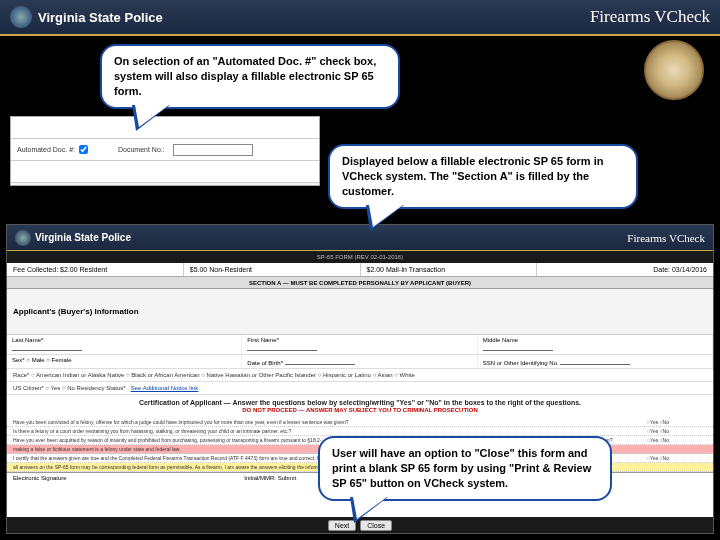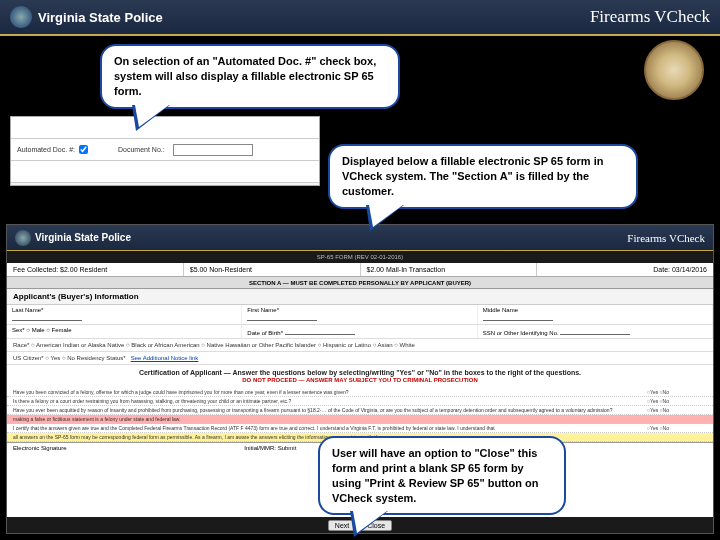--- a/index.html
+++ b/index.html
@@ -20,36 +20,36 @@
   .form-row .box { border:1px solid #888; width:80px;height:12px;background:#fff;margin-left:4px;}
 
   .callout { position: absolute; background: #fff; border: 2px solid #1a4aa0; border-radius: 16px; padding: 8px 12px; font-size: 11px; font-weight: bold; color: #000; line-height: 1.35; z-index: 5; }
   .callout .tail { position: absolute; width: 0; height: 0; }
   .c1 { top: 44px; left: 100px; width: 300px; }
   .c1 .tail { bottom: -24px; left: 30px; border-left: 4px solid transparent; border-right: 34px solid transparent; border-top: 26px solid #1a4aa0; }
   .c1 .tail::after{content:"";position:absolute;top:-26px;left:-1px;border-left:4px solid transparent;border-right:30px solid transparent;border-top:22px solid #fff;}
   .c2 { top: 144px; left: 328px; width: 310px; }
   .c2 .tail { bottom: -24px; left: 36px; border-left: 4px solid transparent; border-right: 34px solid transparent; border-top: 26px solid #1a4aa0; }
   .c2 .tail::after{content:"";position:absolute;top:-26px;left:-1px;border-left:4px solid transparent;border-right:30px solid transparent;border-top:22px solid #fff;}
-  .c3 { top: 436px; left: 318px; width: 248px; }
+  .c3 { top: 436px; left: 318px; width: 294px; }
   .c3 .tail { bottom: -24px; left: 30px; border-left: 4px solid transparent; border-right: 34px solid transparent; border-top: 26px solid #1a4aa0; }
   .c3 .tail::after{content:"";position:absolute;top:-26px;left:-1px;border-left:4px solid transparent;border-right:30px solid transparent;border-top:22px solid #fff;}
 
   .form-window { position: absolute; top: 224px; left: 6px; width: 708px; height: 310px; background: #fff; border: 1px solid #555; overflow:hidden;}
   .inner-banner { height: 26px; background: linear-gradient(#2a3a52,#1a2840); display: flex; align-items: center; justify-content: space-between; padding: 0 8px; border-bottom: 1px solid #c9a84a; }
   .inner-banner .seal-tiny { width:16px;height:16px;border-radius:50%;background:radial-gradient(circle,#8aa,#235);}
   .inner-banner .lt{display:flex;align-items:center;gap:4px;}
   .inner-banner .t1{color:#fff;font-size:10px;font-weight:bold;}
   .inner-banner .t2{color:#fff;font-size:11px;font-family:Georgia,serif;}
   .black-bar{height:12px;background:#1a1a1a;color:#bbb;font-size:6px;text-align:center;line-height:12px;}
   .fee-row{display:flex;border-bottom:1px solid #aaa;font-size:7px;}
   .fee-row>div{flex:1;padding:3px 6px;border-right:1px solid #ccc;}
   .fee-row .r{text-align:right;border-right:none;}
   .section-bar{height:12px;background:#ddd;color:#000;font-size:6px;text-align:center;line-height:12px;font-weight:bold;border-bottom:1px solid #999;}
-  .applicant-head{font-size:8px;font-weight:bold;padding:3px 6px;background:#f4f4f4;border-bottom:1px solid #ccc;}
+  .applicant-head{font-size:8px;font-weight:bold;padding:18px 6px;background:#f4f4f4;border-bottom:1px solid #ccc;}
   .field-row{display:flex;font-size:6px;border-bottom:1px solid #ddd;}
   .field-row>div{padding:2px 5px;border-right:1px solid #eee;}
   .field-row .f1{flex:2;} .field-row .f2{flex:2;} .field-row .f3{flex:2;}
   .underline{border-bottom:1px solid #666;display:inline-block;width:70px;height:8px;}
   .radio-row{font-size:6px;padding:3px 6px;border-bottom:1px solid #ddd;color:#333;}
   .link{color:#0645ad;text-decoration:underline;}
   .cert-area{font-size:6px;padding:3px 6px;color:#222;line-height:1.3;}
   .cert-title{text-align:center;font-weight:bold;font-size:7px;}
   .red{color:#c00000;font-weight:bold;text-align:center;font-size:6px;}
   .qrow{display:flex;font-size:5px;padding:1px 6px;border-bottom:1px dotted #ccc;}

